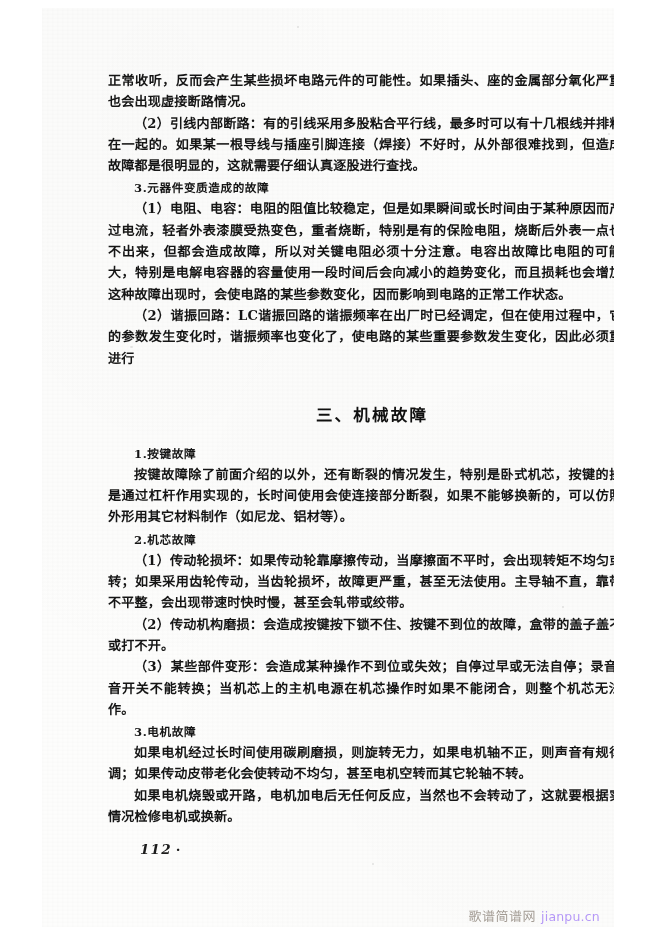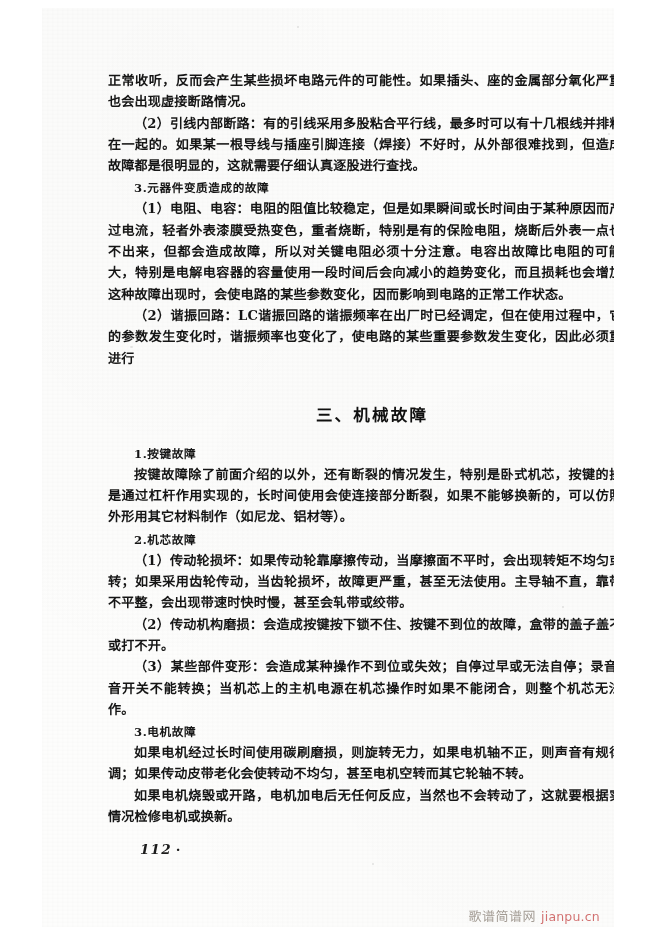--- a/index.html
+++ b/index.html
@@ -111,21 +111,21 @@
     z-index: 6;
   }
   .watermark .wm-cn {
     font-size: 13px;
     color: #6e6256;
     font-family: "DejaVu Sans", "Liberation Sans", sans-serif;
     letter-spacing: 0.5px;
   }
   .watermark .wm-url {
     font-size: 12.5px;
-    color: #b91c1c;
+    color: #8b5cf6;
     font-family: "DejaVu Sans", "Liberation Sans", sans-serif;
     letter-spacing: 0.2px;
   }
 
   
   .speck {
     position: absolute;
     background: rgba(0,0,0,0.10);
     border-radius: 50%;
     z-index: 4;

